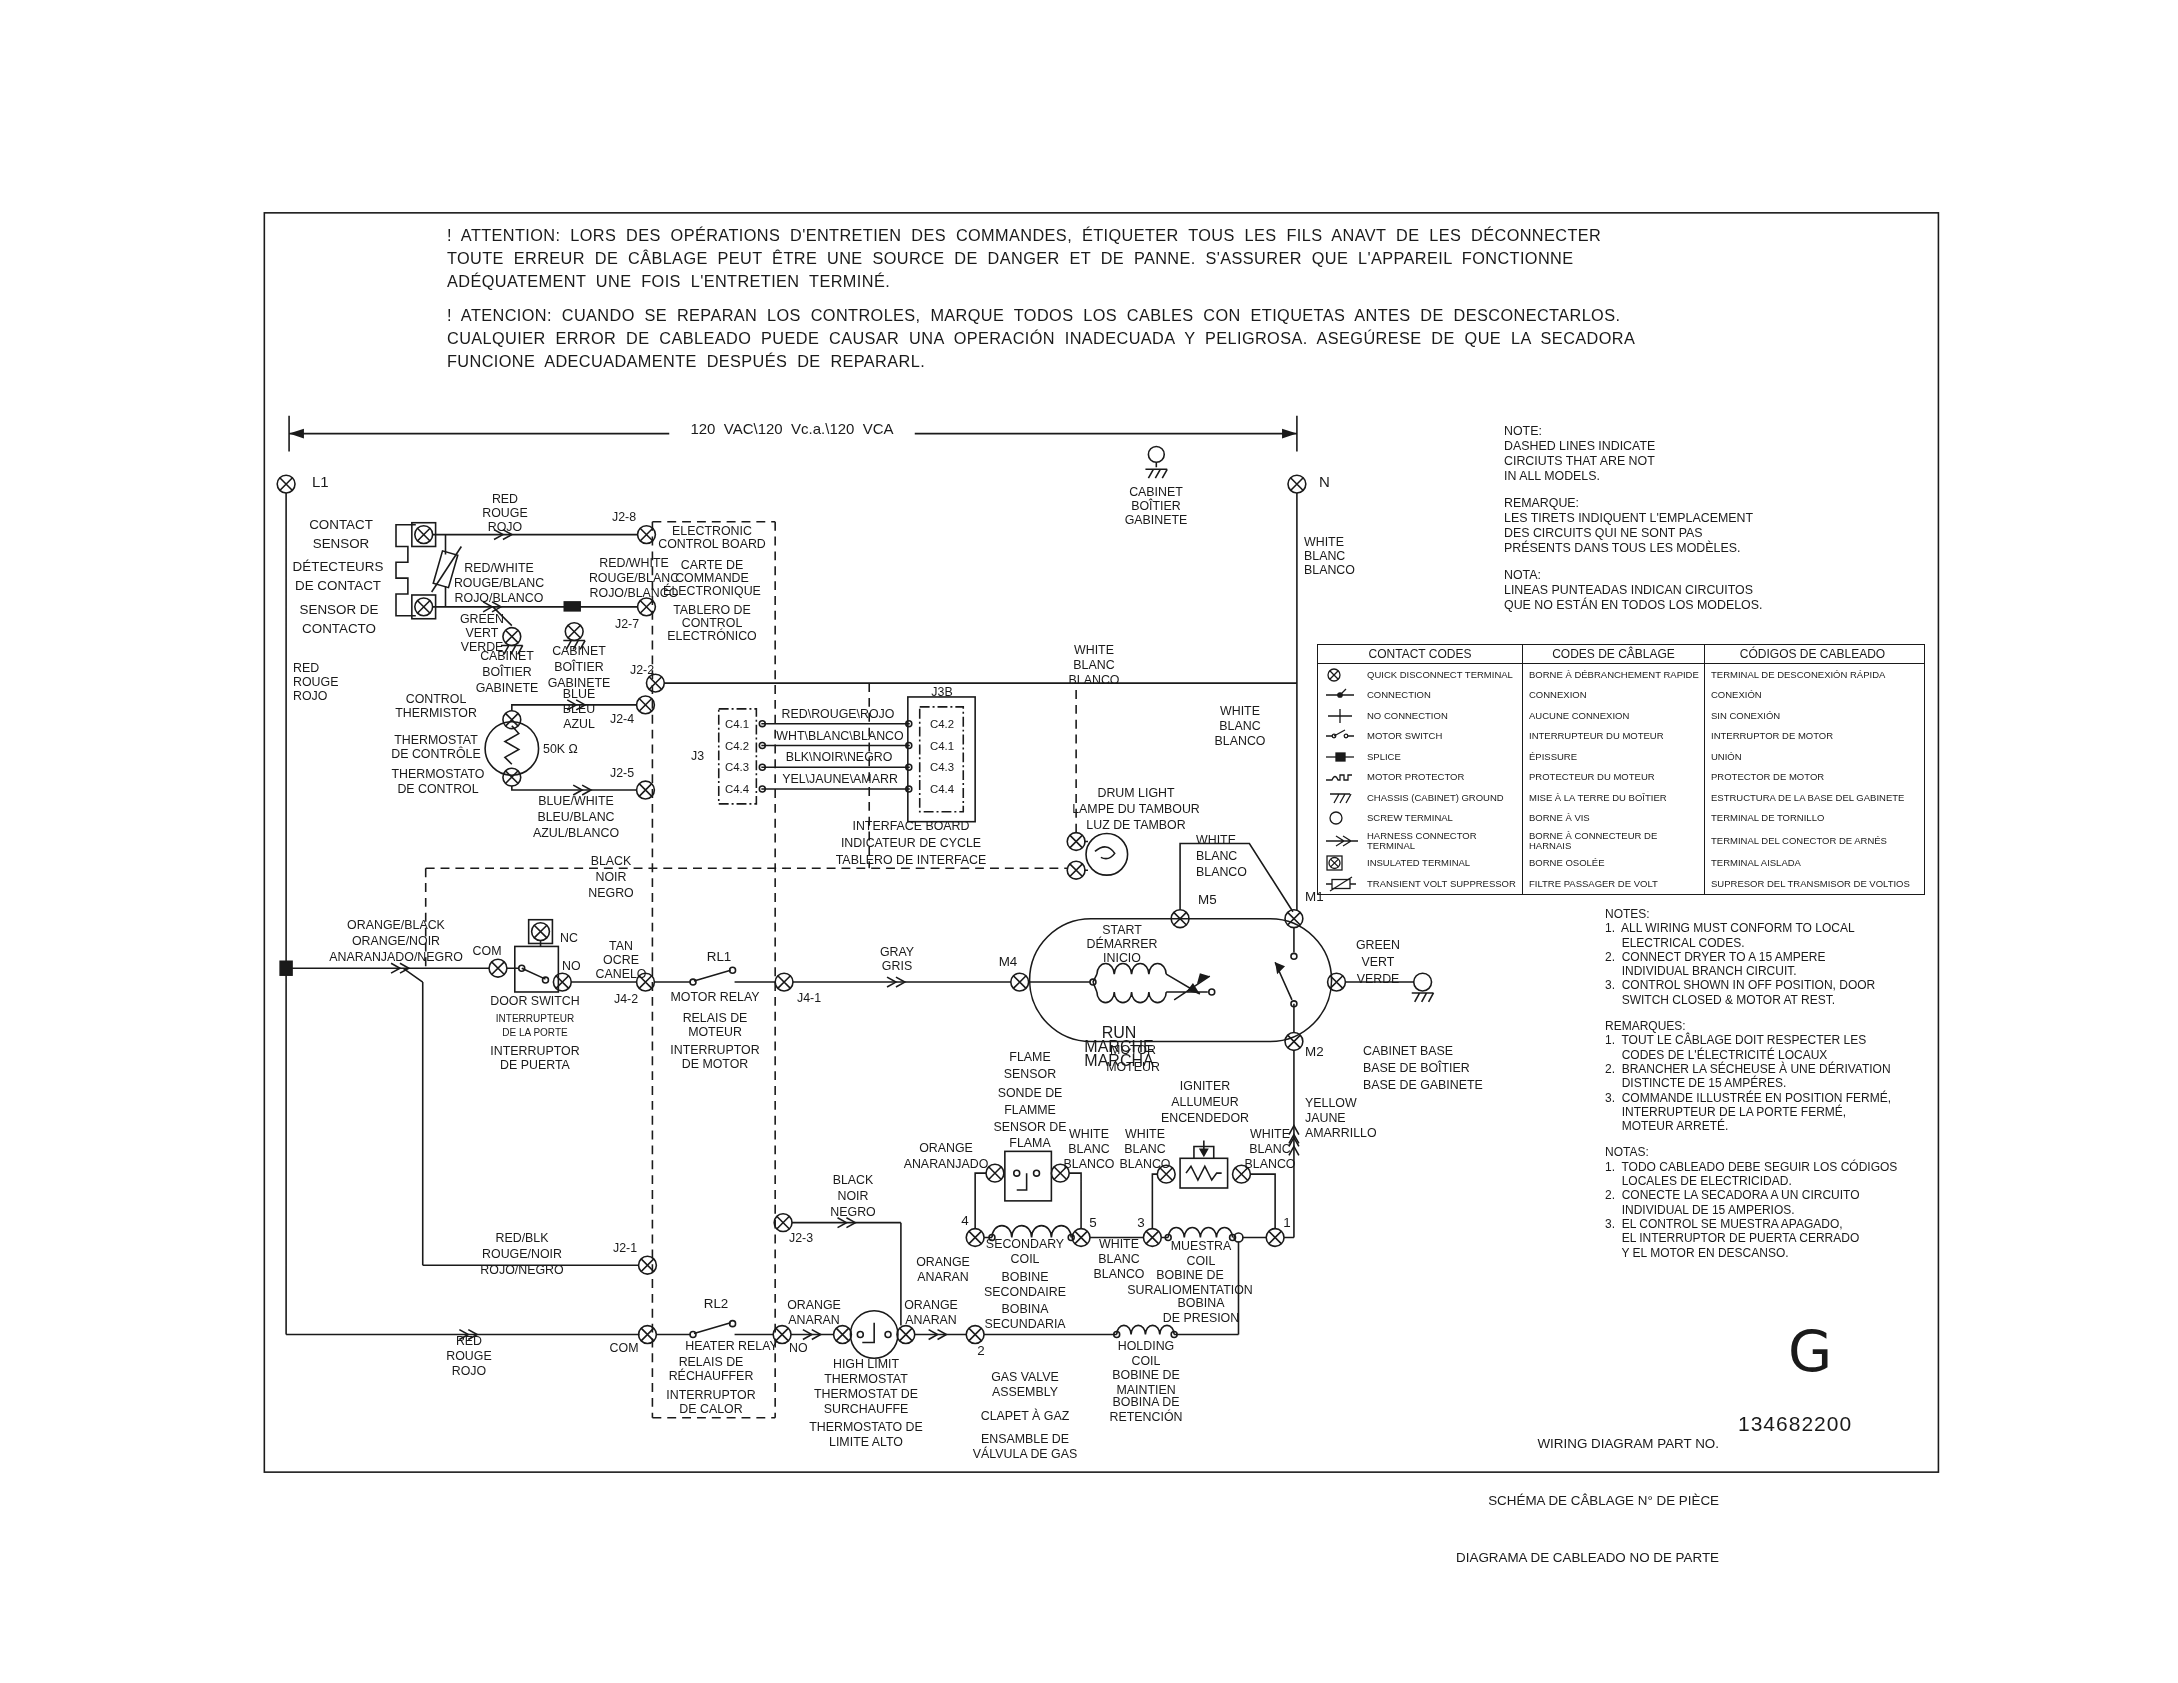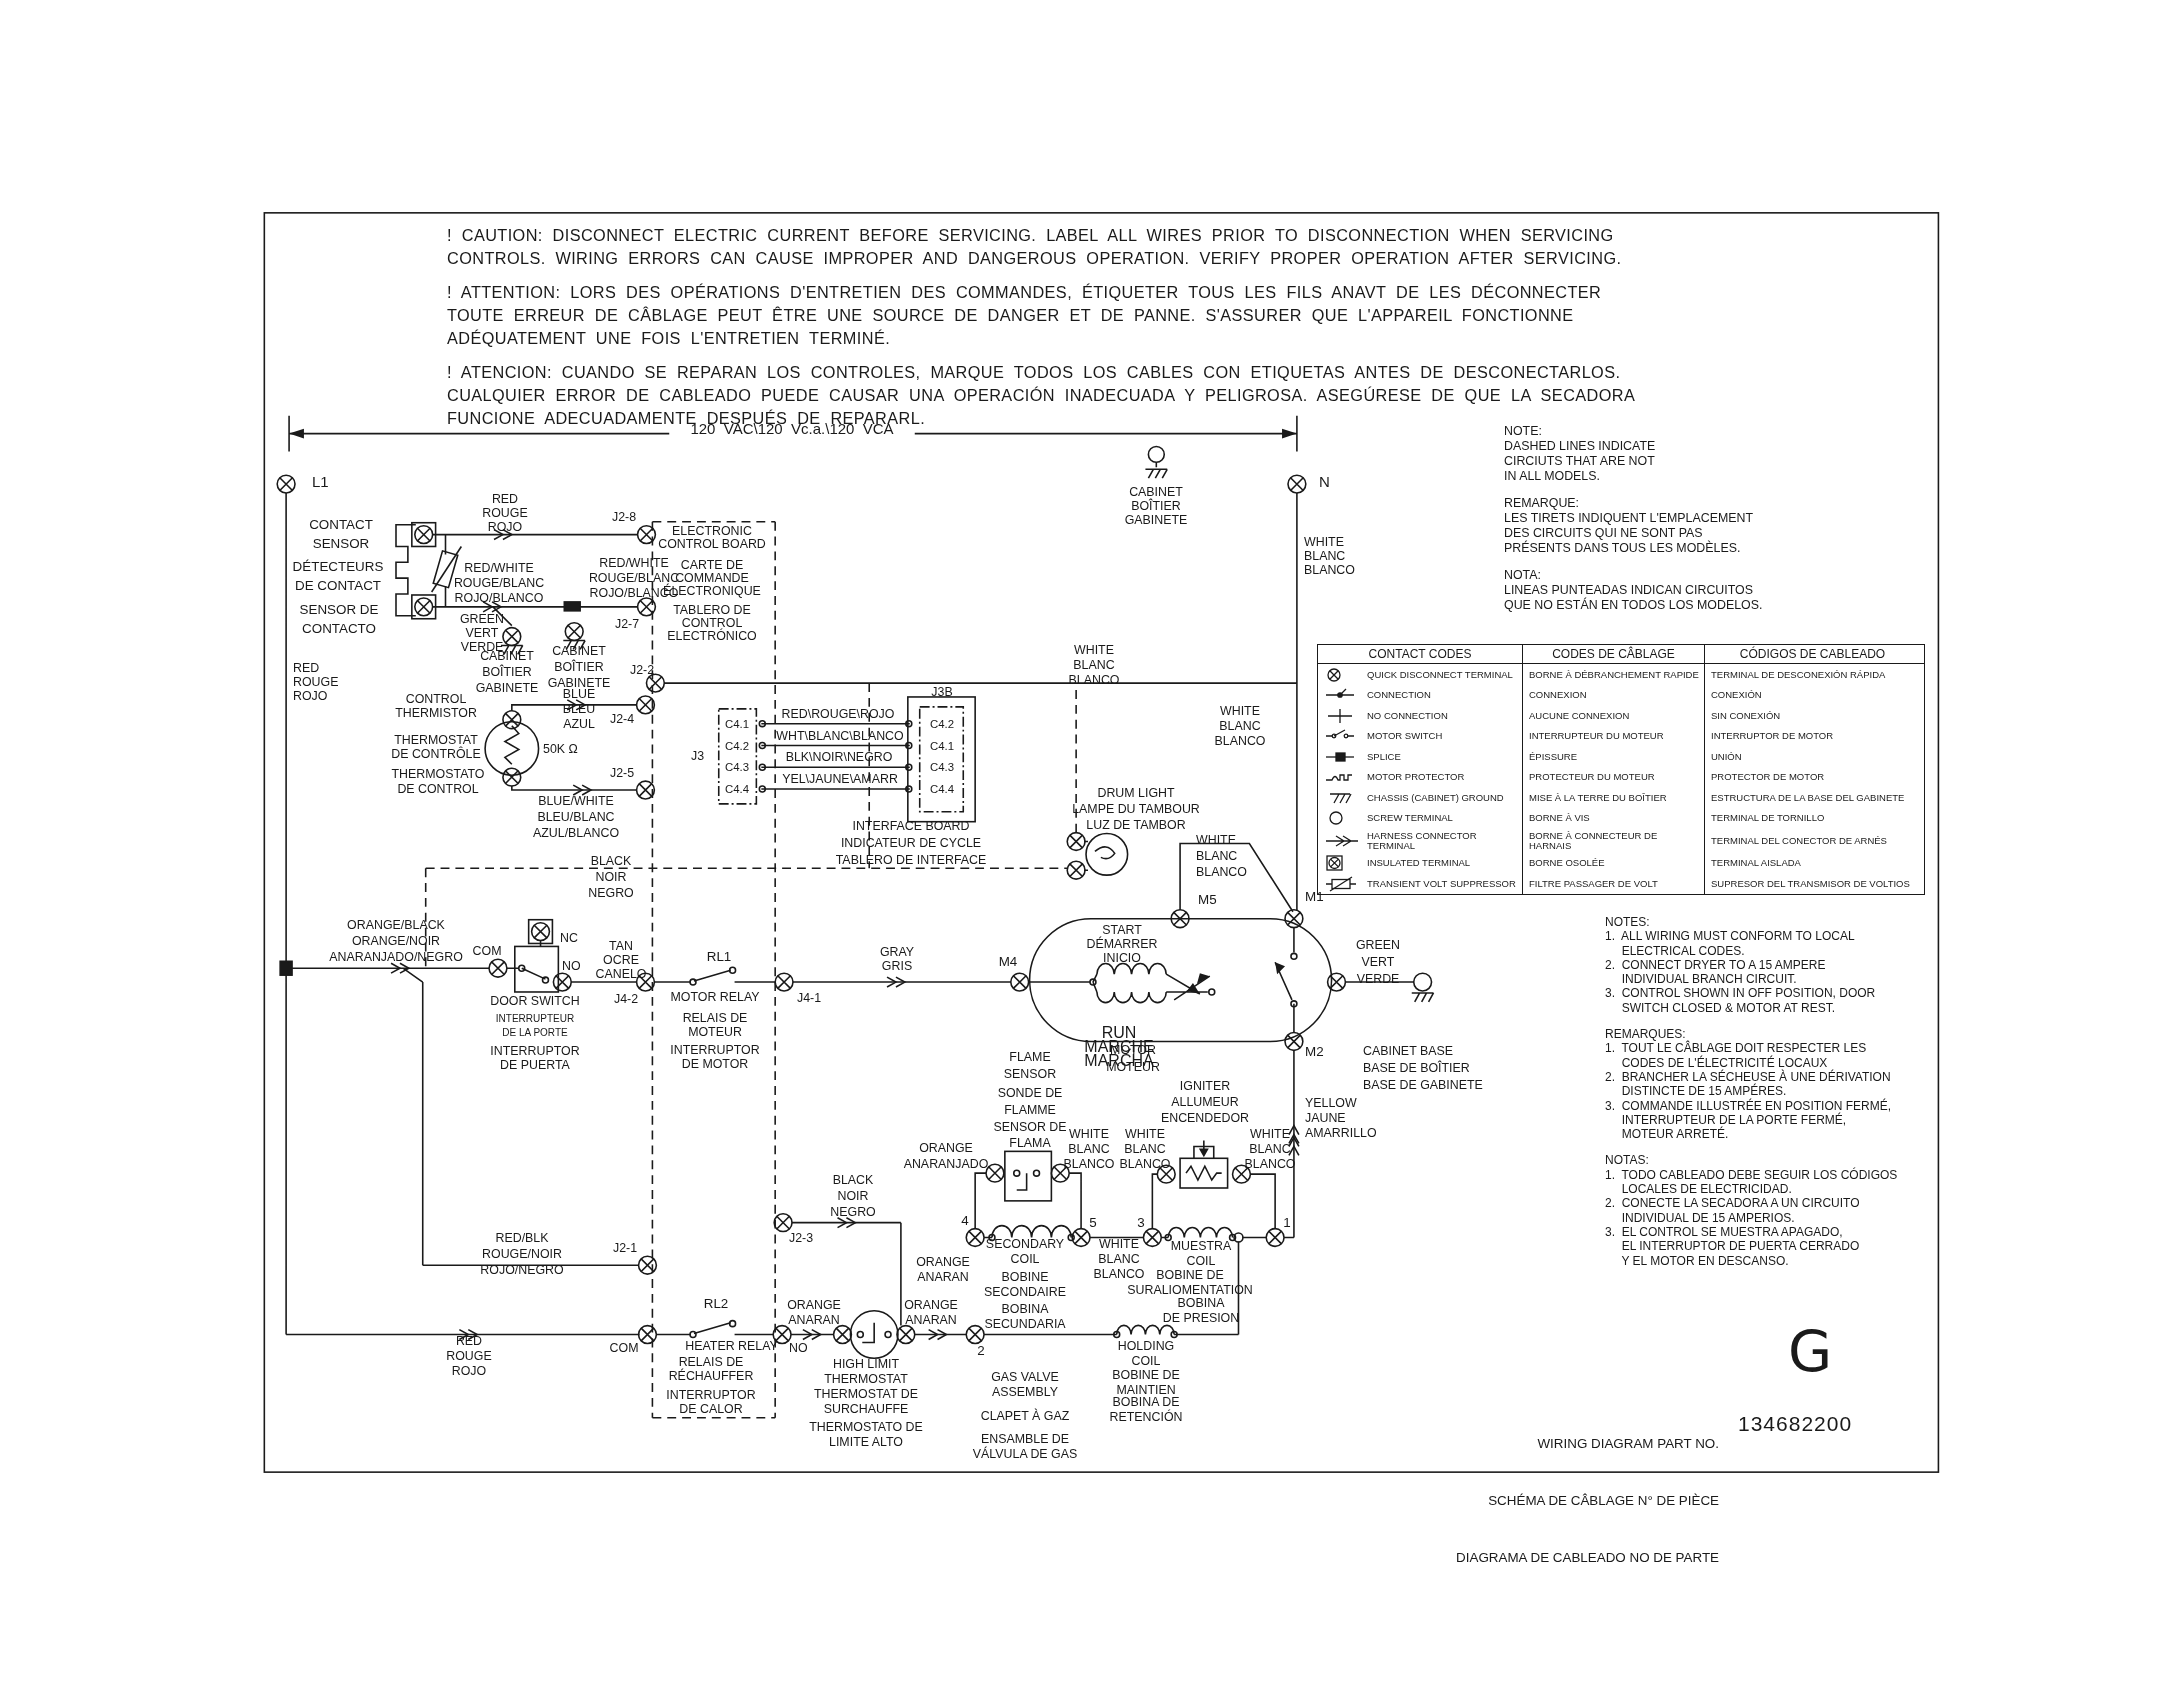--- a/index.html
+++ b/index.html
@@ -7,21 +7,21 @@
          font-family:"Liberation Sans",sans-serif;color:#1a1a1a;}
   svg{position:absolute;left:0;top:0;}
   .lbl{position:absolute;white-space:pre;font-size:12.4px;line-height:14px;color:#1a1a1a;}
   .lbl.c{transform:translateX(-50%);text-align:center;}
   .caution{position:absolute;left:447px;top:224px;width:1049px;font-size:16.3px;
            line-height:23px;letter-spacing:0.4px;white-space:pre;}
   .caution .par{margin-bottom:11px;}
   .noteblk{position:absolute;white-space:pre;}
   .noteblk .sec{margin-bottom:12px;}
   #note-top{left:1504px;top:424px;font-size:12.4px;line-height:15px;}
-  #notes-right{left:1605px;top:907px;font-size:12px;line-height:14.3px;margin-top:8px;}
+  #notes-right{left:1605px;top:907px;font-size:12px;line-height:14.3px;}
   #codes-table{position:absolute;left:1317px;top:644px;width:606px;border:1.6px solid #1a1a1a;
                font-size:9.5px;line-height:10px;}
   #codes-table .row{display:grid;grid-template-columns:204px 182px 216px;}
   #codes-table .row.hdr{border-bottom:1.4px solid #1a1a1a;}
   #codes-table .cell{padding:2.5px 4px 2px 6px;display:flex;align-items:center;gap:5px;min-height:12.4px;}
   #codes-table .cell.b{border-left:1.4px solid #1a1a1a;}
   #codes-table .hdr .cell{justify-content:center;font-size:12px;padding:3px 0;}
   #codes-table svg{position:static;flex:0 0 auto;}
   #part-block{position:absolute;left:1372px;top:1396px;width:347px;text-align:right;
               font-size:13.4px;line-height:19px;white-space:pre;}
@@ -428,22 +428,21 @@
         </g>
         <g transform="translate(0,0)">
           <path d="M1108,984 a8.75,10.75 0 0 1 17.5,0 a8.75,10.75 0 0 1 17.5,0 a8.75,10.75 0 0 1 17.5,0 a8.75,10.75 0 0 1 17.5,0"></path>
         </g>
         <g transform="translate(0,0)">
           <path d="M1108,1002 a8.75,10.75 0 0 0 17.5,0 a8.75,10.75 0 0 0 17.5,0 a8.75,10.75 0 0 0 17.5,0 a8.75,10.75 0 0 0 17.5,0"></path>
         </g>
       </g>
   </svg>
 
-  <div class="caution" id="caution-block"><div class="par">!  CAUTION:  DISCONNECT  ELECTRIC  CURRENT  BEFORE  SERVICING.  LABEL  ALL  WIRES  PRIOR  TO  DISCONNECTION  WHEN  SERVICING
-CONTROLS.  WIRING  ERRORS  CAN  CAUSE  IMPROPER  AND  DANGEROUS  OPERATION.  VERIFY  PROPER  OPERATION  AFTER  SERVICING.</div><div class="par">!  ATTENTION:  LORS  DES  OPÉRATIONS  D'ENTRETIEN  DES  COMMANDES,  ÉTIQUETER  TOUS  LES  FILS  ANAVT  DE  LES  DÉCONNECTER
+  <div class="caution" id="caution-block"><div class="par">!  ATTENTION:  LORS  DES  OPÉRATIONS  D'ENTRETIEN  DES  COMMANDES,  ÉTIQUETER  TOUS  LES  FILS  ANAVT  DE  LES  DÉCONNECTER
 TOUTE  ERREUR  DE  CÂBLAGE  PEUT  ÊTRE  UNE  SOURCE  DE  DANGER  ET  DE  PANNE.  S'ASSURER  QUE  L'APPAREIL  FONCTIONNE
 ADÉQUATEMENT  UNE  FOIS  L'ENTRETIEN  TERMINÉ.</div><div class="par">!  ATENCION:  CUANDO  SE  REPARAN  LOS  CONTROLES,  MARQUE  TODOS  LOS  CABLES  CON  ETIQUETAS  ANTES  DE  DESCONECTARLOS.
 CUALQUIER  ERROR  DE  CABLEADO  PUEDE  CAUSAR  UNA  OPERACIÓN  INADECUADA  Y  PELIGROSA.  ASEGÚRESE  DE  QUE  LA  SECADORA
 FUNCIONE  ADECUADAMENTE  DESPUÉS  DE  REPARARL.</div></div>
 
   <div class="noteblk" id="note-top"><div class="sec">NOTE:
 DASHED LINES INDICATE
 CIRCIUTS THAT ARE NOT
 IN ALL MODELS.</div><div class="sec">REMARQUE:
 LES TIRETS INDIQUENT L'EMPLACEMENT

